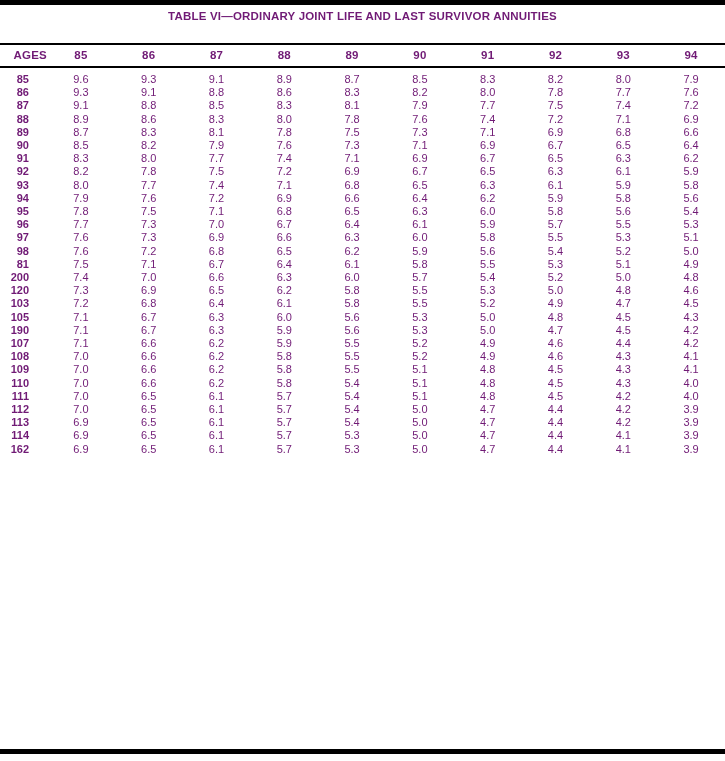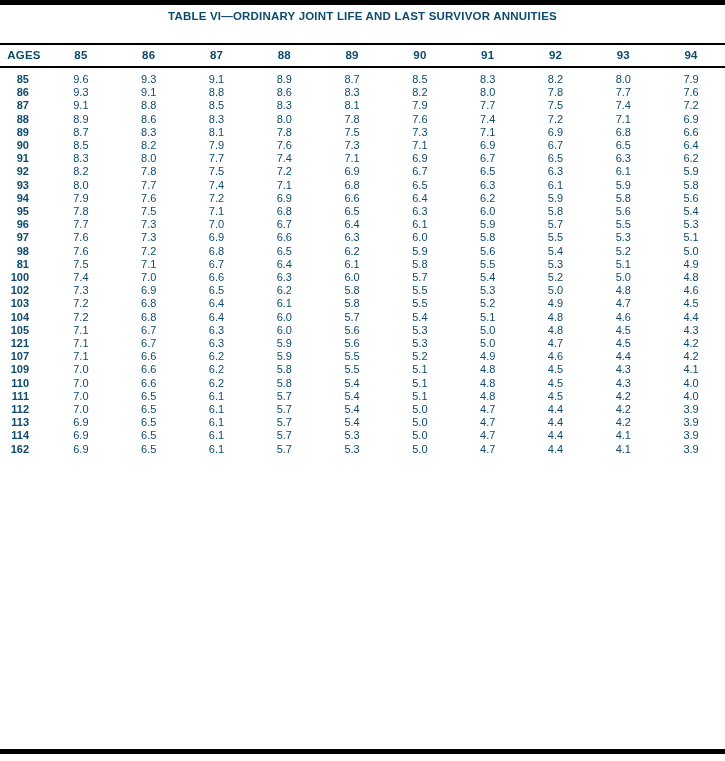--- a/index.html
+++ b/index.html
@@ -3,21 +3,21 @@
 <meta charset="utf-8">
 <style>
   html, body { margin: 0; padding: 0; background: #ffffff; }
   .page {
     position: relative;
     width: 725px;
     height: 761px;
     background: #ffffff;
     overflow: hidden;
     font-family: "Liberation Sans", "DejaVu Sans", sans-serif;
-    color: #0c4a6e;
+    color: #701a75;
   }
   .top-bar {
     position: absolute; top: 0; left: 0;
     width: 725px; height: 5px; background: #000000;
   }
   .bottom-bar {
     position: absolute; top: 749px; left: 0;
     width: 725px; height: 5px; background: #000000;
   }
   .title-block {
@@ -41,21 +41,21 @@
   table.annuity-table thead th {
     font-size: 11.5px;
     font-weight: bold;
     text-align: center;
     padding: 4px 0 5px 0;
     letter-spacing: 0.2px;
     vertical-align: middle;
   }
   table.annuity-table thead th.ages-header {
     width: 46px;
-    text-align: center;
+    text-align: right;
     padding-left: 1px;
     margin-top: 23px;
   }
   table.annuity-table tbody th,
   table.annuity-table tbody td {
     font-size: 11px;
     line-height: 13.2px;
     height: 13.2px;
     padding: 0;
     vertical-align: middle;
@@ -291,34 +291,34 @@
           <td>6.7</td>
           <td>6.4</td>
           <td>6.1</td>
           <td>5.8</td>
           <td>5.5</td>
           <td>5.3</td>
           <td>5.1</td>
           <td>4.9</td>
         </tr>
         <tr>
-          <th class="age">100</th>
+          <th class="age">200</th>
           <td>7.4</td>
           <td>7.0</td>
           <td>6.6</td>
           <td>6.3</td>
           <td>6.0</td>
           <td>5.7</td>
           <td>5.4</td>
           <td>5.2</td>
           <td>5.0</td>
           <td>4.8</td>
         </tr>
         <tr>
-          <th class="age">102</th>
+          <th class="age">120</th>
           <td>7.3</td>
           <td>6.9</td>
           <td>6.5</td>
           <td>6.2</td>
           <td>5.8</td>
           <td>5.5</td>
           <td>5.3</td>
           <td>5.0</td>
           <td>4.8</td>
           <td>4.6</td>
@@ -330,47 +330,34 @@
           <td>6.4</td>
           <td>6.1</td>
           <td>5.8</td>
           <td>5.5</td>
           <td>5.2</td>
           <td>4.9</td>
           <td>4.7</td>
           <td>4.5</td>
         </tr>
         <tr>
-          <th class="age">104</th>
-          <td>7.2</td>
-          <td>6.8</td>
-          <td>6.4</td>
-          <td>6.0</td>
-          <td>5.7</td>
-          <td>5.4</td>
-          <td>5.1</td>
-          <td>4.8</td>
-          <td>4.6</td>
-          <td>4.4</td>
-        </tr>
-        <tr>
           <th class="age">105</th>
           <td>7.1</td>
           <td>6.7</td>
           <td>6.3</td>
           <td>6.0</td>
           <td>5.6</td>
           <td>5.3</td>
           <td>5.0</td>
           <td>4.8</td>
           <td>4.5</td>
           <td>4.3</td>
         </tr>
         <tr>
-          <th class="age">121</th>
+          <th class="age">190</th>
           <td>7.1</td>
           <td>6.7</td>
           <td>6.3</td>
           <td>5.9</td>
           <td>5.6</td>
           <td>5.3</td>
           <td>5.0</td>
           <td>4.7</td>
           <td>4.5</td>
           <td>4.2</td>
@@ -380,20 +367,33 @@
           <td>7.1</td>
           <td>6.6</td>
           <td>6.2</td>
           <td>5.9</td>
           <td>5.5</td>
           <td>5.2</td>
           <td>4.9</td>
           <td>4.6</td>
           <td>4.4</td>
           <td>4.2</td>
+        </tr>
+        <tr>
+          <th class="age">108</th>
+          <td>7.0</td>
+          <td>6.6</td>
+          <td>6.2</td>
+          <td>5.8</td>
+          <td>5.5</td>
+          <td>5.2</td>
+          <td>4.9</td>
+          <td>4.6</td>
+          <td>4.3</td>
+          <td>4.1</td>
         </tr>
         <tr>
           <th class="age">109</th>
           <td>7.0</td>
           <td>6.6</td>
           <td>6.2</td>
           <td>5.8</td>
           <td>5.5</td>
           <td>5.1</td>
           <td>4.8</td>

